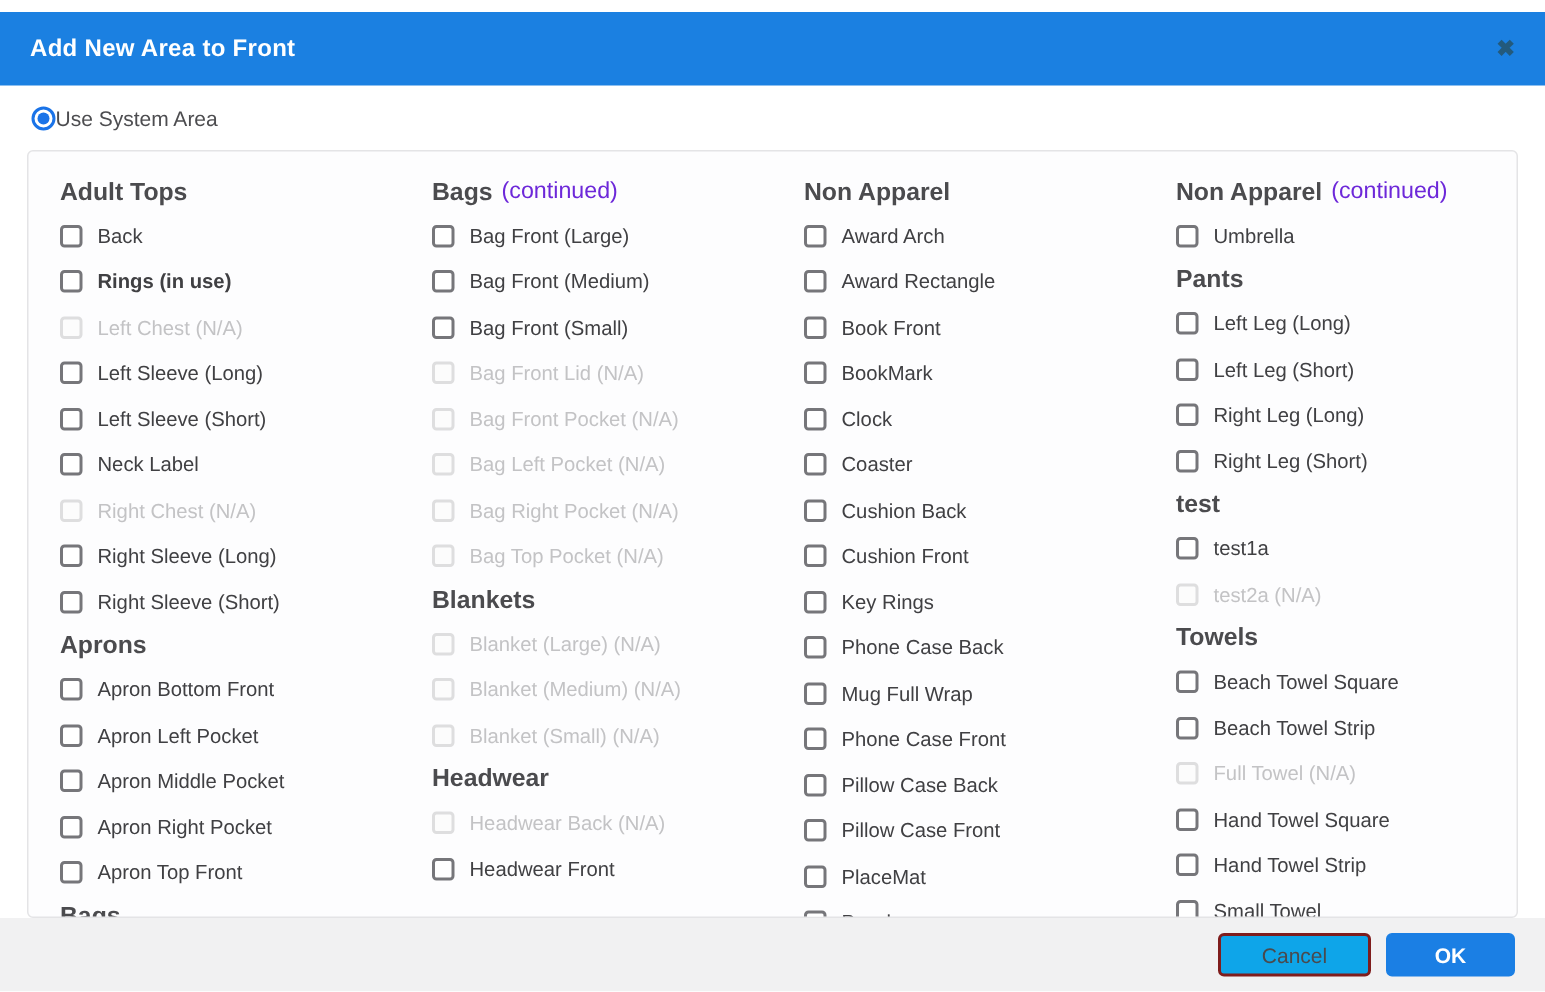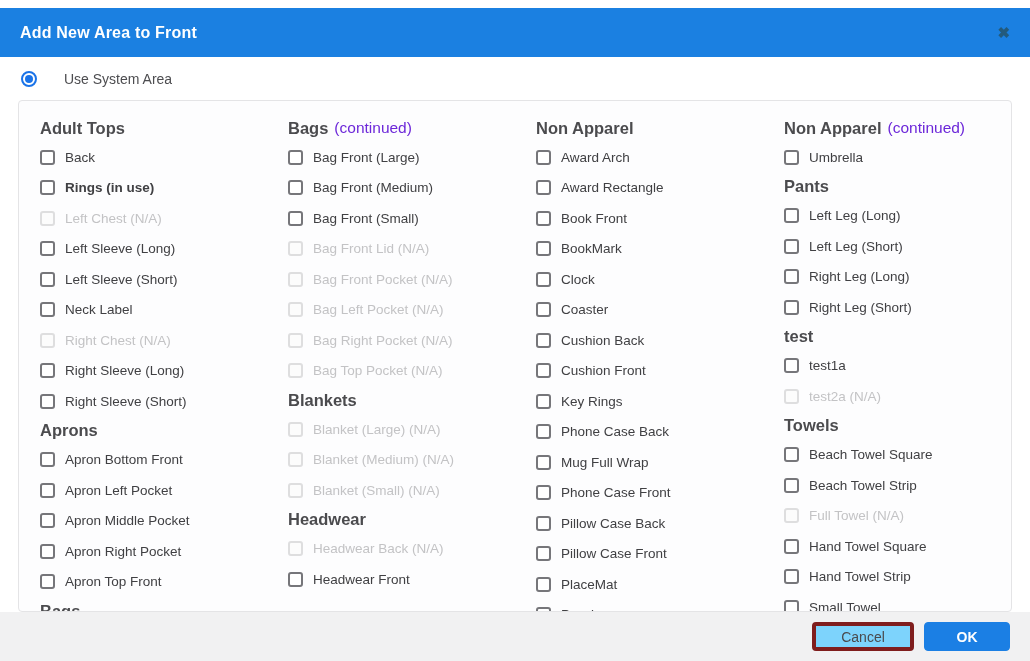--- a/index.html
+++ b/index.html
@@ -8,21 +8,21 @@
   .modal { position:relative; width:1030px; height:661px; background:#ffffff; }
 
   
   .hdr { position:absolute; top:8px; left:0; right:0; height:49px; background:#1b80e1;
          display:flex; align-items:center; padding:0 20px; }
   .hdr-title { color:#ffffff; font-weight:bold; font-size:16px; letter-spacing:.2px; }
   .hdr-close { margin-left:auto; color:#235a7c; font-size:15px; font-weight:bold;
                cursor:pointer; line-height:1; }
 
   
-  .radio-row { position:absolute; top:71px; left:21px; display:flex; align-items:flex-start; gap:27px; }
+  .radio-row { position:absolute; top:71px; left:21px; display:flex; align-items:flex-start; gap:0; }
   .radio { width:16px; height:16px; border-radius:50%; border:2px solid #1a73e8;
            display:flex; align-items:center; justify-content:center; background:#fff; }
   .radio-dot { width:8px; height:8px; border-radius:50%; background:#1a73e8; }
   .radio-lbl { font-size:14px; color:#4d4d50; }
 
   
   .panel { position:absolute; top:100px; left:18px; right:18px; bottom:49px;
            background:#fdfdfe; border:1px solid #e4e4e6; border-radius:4px;
            overflow:hidden; display:flex; }
   .col { flex:1 1 0; padding:13px 0 0 21px; }
@@ -38,21 +38,21 @@
   .item.bold .lbl { font-weight:bold; }
   .item.disabled { cursor:default; }
   .item.disabled .cb { border-color:#dededf; background:#fcfcfc; }
   .item.disabled .lbl { color:#c3c3c5; }
 
   
   .ftr { position:absolute; left:0; right:0; bottom:0; height:49px; background:#f1f1f2;
          display:flex; align-items:center; justify-content:flex-end; padding-right:20px; gap:10px; }
   .btn { height:29px; border-radius:4px; font-size:14px; display:flex; align-items:center;
          justify-content:center; cursor:pointer; }
-  .btn-cancel { width:102px; background:#7dd3fc; border:4px solid #7f1d1d; color:#4a4a4d; }
+  .btn-cancel { width:102px; background:#0ea5e9; border:2px solid #7f1d1d; color:#4a4a4d; }
   .btn-ok { width:86px; background:#1b7fe4; border:1px solid #1b7fe4; color:#ffffff; font-weight:bold; }
 </style>
 </head>
 <body>
 
 <div class="modal">
 
   <div class="hdr">
     <span class="hdr-title">Add New Area to Front</span>
     <span class="hdr-close">✖</span>

